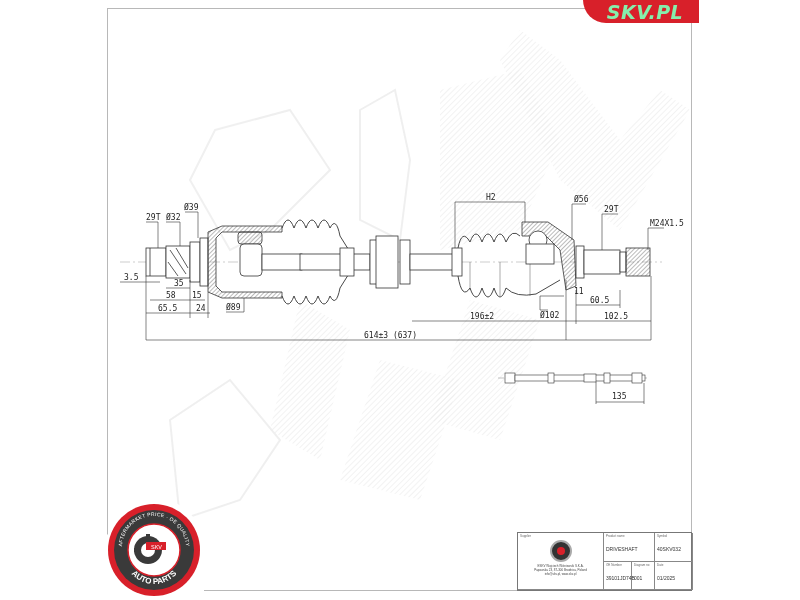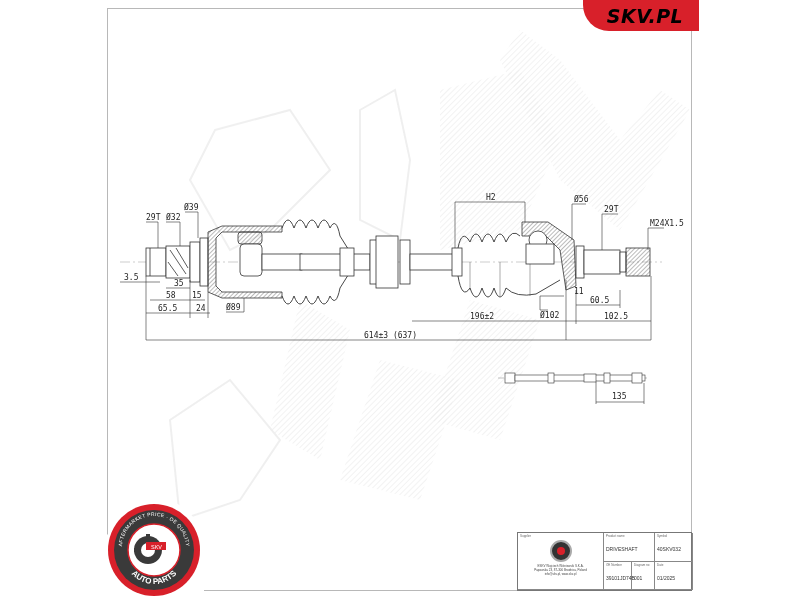--- a/index.html
+++ b/index.html
@@ -1,18 +1,18 @@
 <!DOCTYPE html>
 <html><head>
 <meta charset="utf-8">
 <style>
   html, body { margin:0; padding:0; background:#ffffff; }
   body { width:800px; height:600px; position:relative; overflow:hidden; font-family:"DejaVu Sans", sans-serif; }
   .frame { position:absolute; left:107px; top:8px; width:585px; height:583px; border:1px solid #b8b8b8; box-sizing:border-box; background:#fff; }
-  .brand-tab { position:absolute; left:583px; top:0; width:116px; height:31px; background:#d8202a; border-bottom-left-radius:26px; color:#000000; font-family:"DejaVu Sans", sans-serif; font-weight:bold; font-style:italic; font-size:19px; letter-spacing:0.5px; display:flex; align-items:center; justify-content:center; padding-left:8px; box-sizing:border-box; }
+  .brand-tab { position:absolute; left:583px; top:0; width:116px; height:23px; background:#d8202a; border-bottom-left-radius:26px; color:#86efac; font-family:"DejaVu Sans", sans-serif; font-weight:bold; font-style:italic; font-size:19px; letter-spacing:0.5px; display:flex; align-items:center; justify-content:center; padding-left:8px; box-sizing:border-box; }
   svg.drawing { position:absolute; left:0; top:0; }
   .dim { font-family:"DejaVu Sans Mono", monospace; font-size:8px; fill:#222; }
   .title-block { position:absolute; left:517px; top:532px; width:175px; height:59px; border:1px solid #777; box-sizing:border-box; display:grid; grid-template-columns:86px 51px 38px; grid-template-rows:29px 28px; font-family:"Liberation Sans", sans-serif; }
   .tb-cell { border-right:1px solid #888; border-bottom:1px solid #888; position:relative; box-sizing:border-box; padding:1px 2px; }
   .tb-label { font-size:3px; color:#666; display:block; }
   .tb-value { font-size:5px; color:#333; display:block; margin-top:8px; }
   .tb-supplier { grid-row:1 / span 2; width:86px; }
   .tb-supplier .tb-logo { width:22px; height:22px; border-radius:50%; background:#333; border:2px solid #aaa; margin:2px auto 0; box-sizing:border-box; position:relative; }
   .tb-supplier .tb-logo::after { content:""; position:absolute; left:5px; top:5px; width:8px; height:8px; border-radius:50%; background:#d8202a; }
   .tb-addr { font-size:3px; color:#444; text-align:center; line-height:4px; margin-top:2px; }

